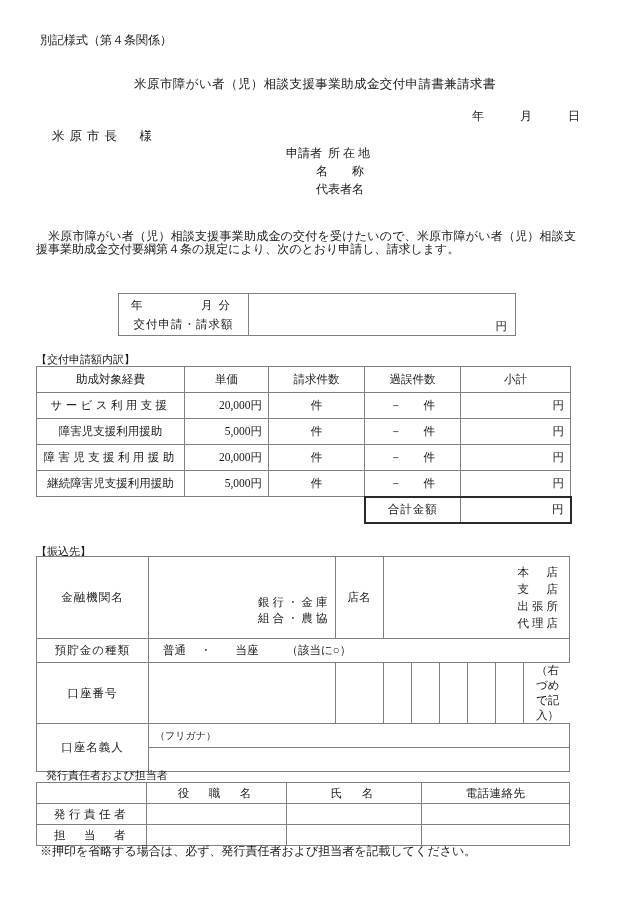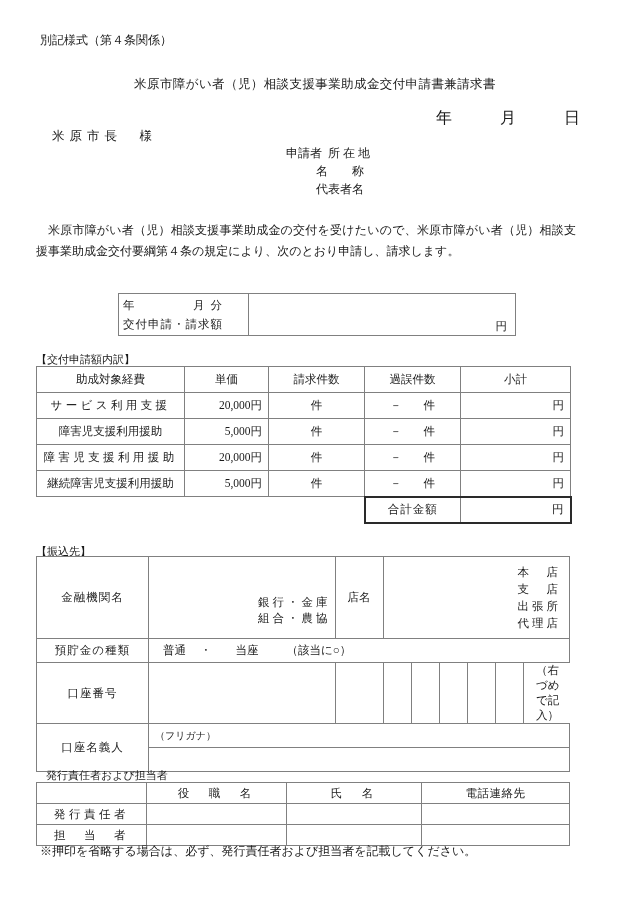--- a/index.html
+++ b/index.html
@@ -32,41 +32,41 @@
     left: 0; top: 76px;
     width: 630px;
     text-align: center;
     font-size: 12.5px;
     letter-spacing: 0.4px;
   }
   .date-line {
     left: 0; top: 108px;
     width: 580px;
     text-align: right;
-    font-size: 16px;
+    font-size: 12px;
     letter-spacing: 0px;
   }
   .addressee {
     left: 52px; top: 128px;
     font-size: 12.5px;
     letter-spacing: 5px;
   }
   .applicant-block {
     left: 286px; top: 144px;
     font-size: 12px;
     line-height: 18px;
   }
   .applicant-row { white-space: pre; }
 
   
   .body-para {
-    left: 36px; top: 220px;
+    left: 36px; top: 230px;
     width: 540px;
     font-size: 12px;
-    line-height: 21px;
+    line-height: 13px;
     text-align: justify;
   }
   .body-para .indent { padding-left: 12px; }
 
   
   table {
     border-collapse: collapse;
     table-layout: fixed;
   }
   table td {
@@ -79,21 +79,21 @@
   .cell-c { text-align: center; }
   .cell-r { text-align: right; }
 
   
   #amount-table {
     left: 118px; top: 293px;
     width: 398px;
   }
   #amount-table td { height: 20px; }
   #amount-table .lbl {
-    text-align: left;
+    text-align: center;
     line-height: 19px;
     letter-spacing: 1px;
   }
   #amount-table .lbl .l1 { letter-spacing: 6px; }
 
   
   .caption {
     font-size: 11px;
   }
   #caption-breakdown { left: 36px; top: 352px; }

